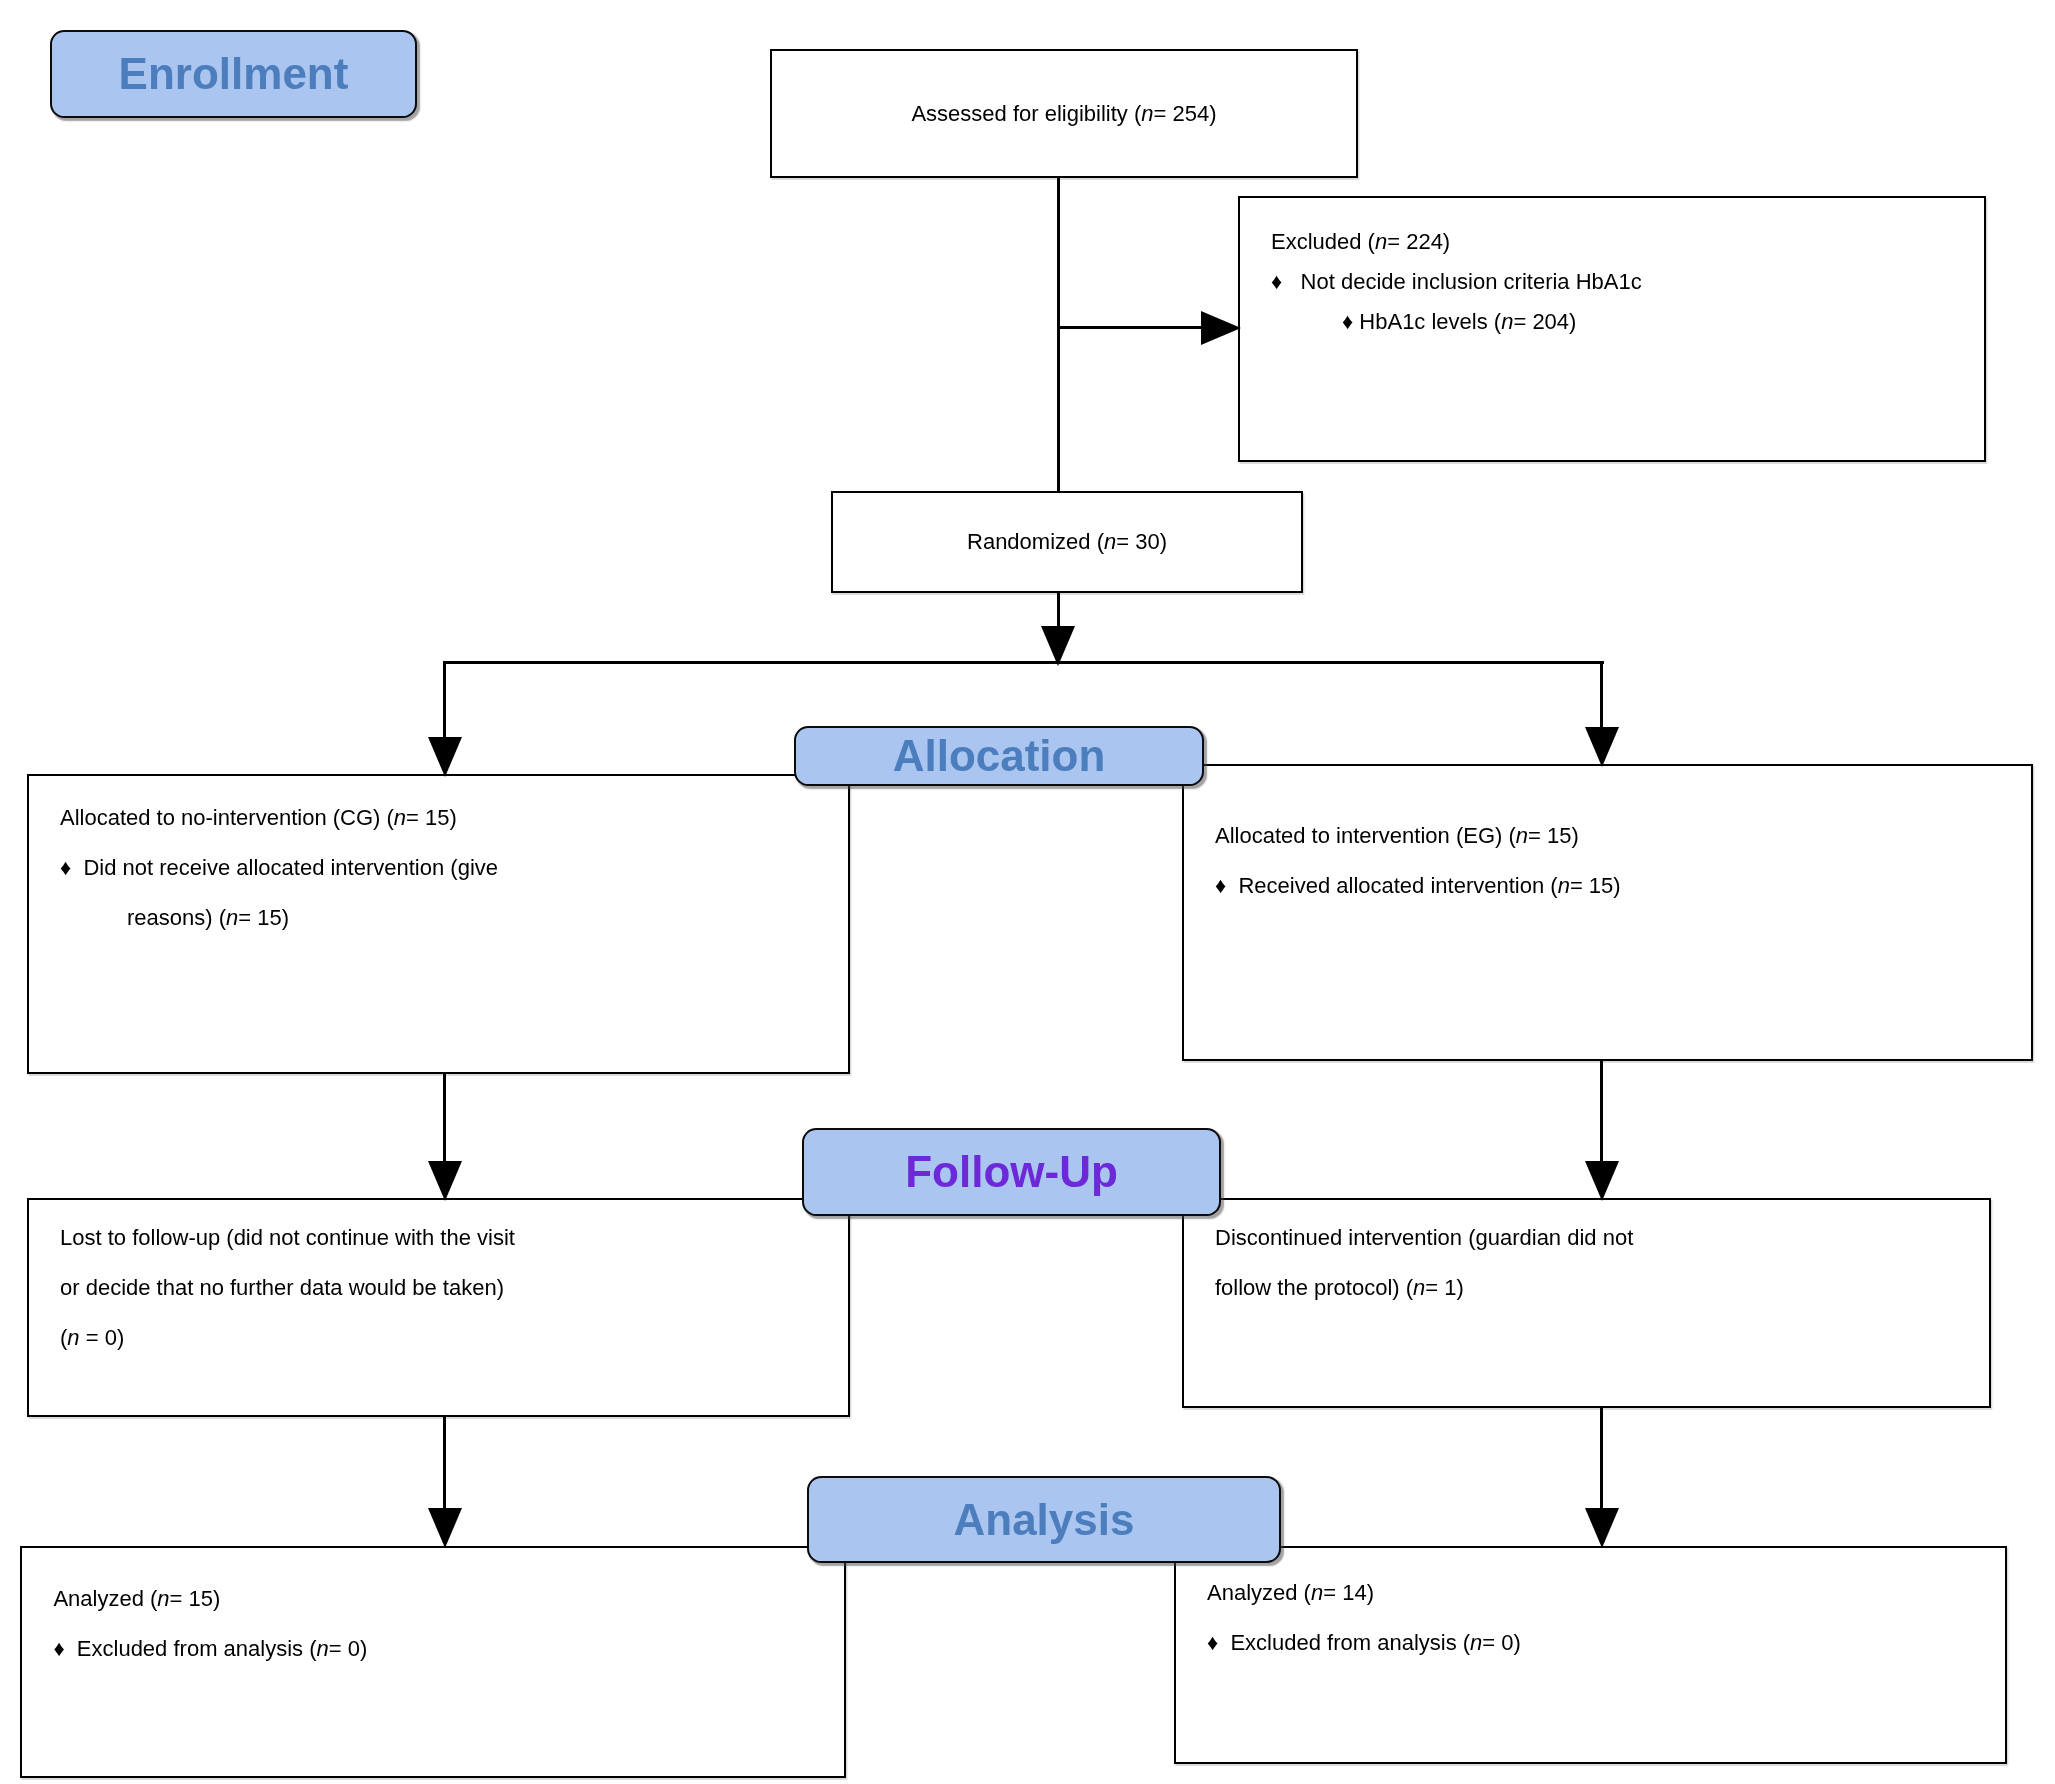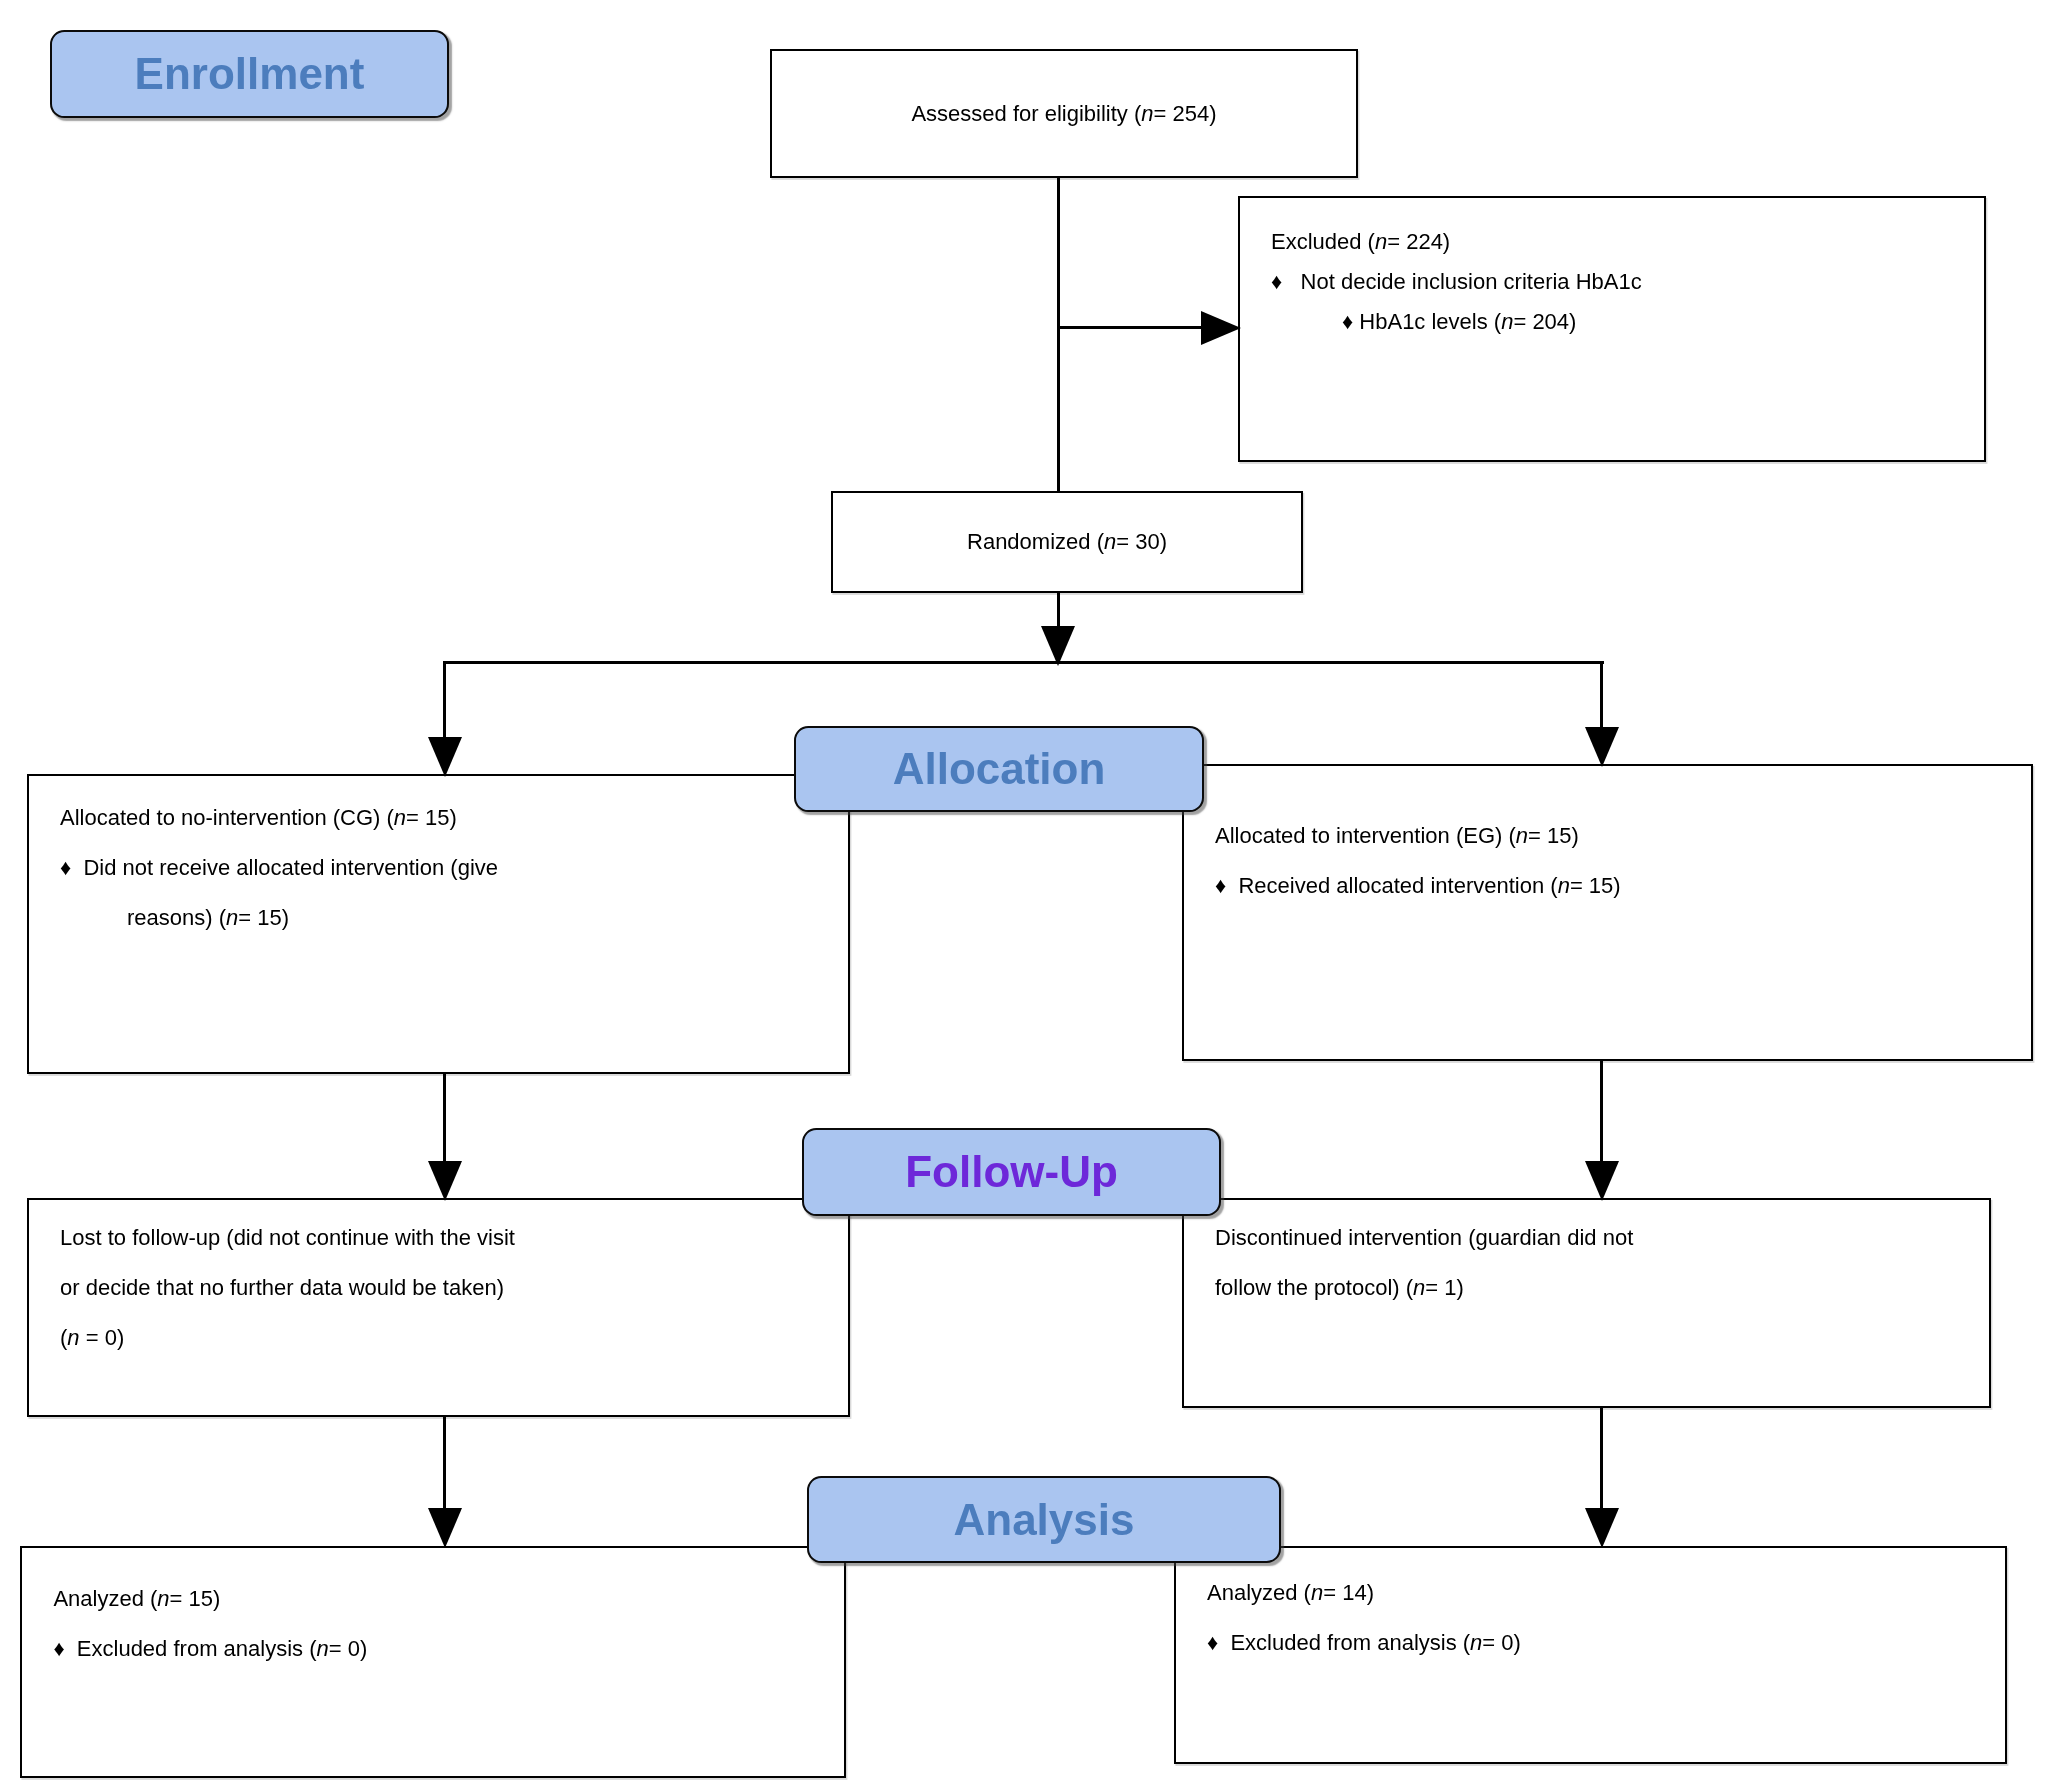--- a/index.html
+++ b/index.html
@@ -45,24 +45,24 @@
     position:absolute; width:0; height:0; z-index:3;
     border-top:17px solid transparent; border-bottom:17px solid transparent;
     border-left:40px solid #000000;
   }
 </style>
 </head>
 <body>
 
 <div class="stage">
 
-  <div class="badge" style="left: 50px; top: 29.5px; width: 399px; height: 88px; background: rgb(170, 197, 240);">
+  <div class="badge" style="left: 50px; top: 29.5px; width: 367px; height: 88px; background: rgb(170, 197, 240);">
     <span class="badge-label" style="color: rgb(76, 125, 189);">Enrollment</span>
   </div>
-  <div class="badge" style="left: 794px; top: 726px; width: 410px; height: 86px; background: rgb(170, 197, 240);">
+  <div class="badge" style="left: 794px; top: 726px; width: 410px; height: 60px; background: rgb(170, 197, 240);">
     <span class="badge-label" style="color: rgb(76, 125, 189);">Allocation</span>
   </div>
   <div class="badge" style="left: 802px; top: 1128px; width: 419px; height: 88px; background: rgb(170, 197, 240);">
     <span class="badge-label" style="color: #6d28d9;">Follow-Up</span>
   </div>
   <div class="badge" style="left: 807px; top: 1476px; width: 474px; height: 87px; background: rgb(170, 197, 240);">
     <span class="badge-label" style="color: rgb(76, 125, 189);">Analysis</span>
   </div>
 
   <div class="vline" style="left:1057px; top:177px; height:314px;"></div>

